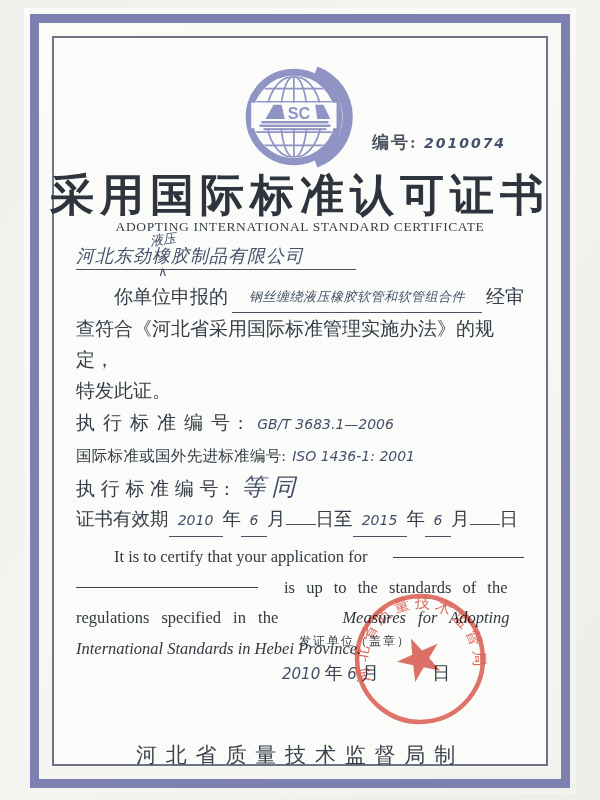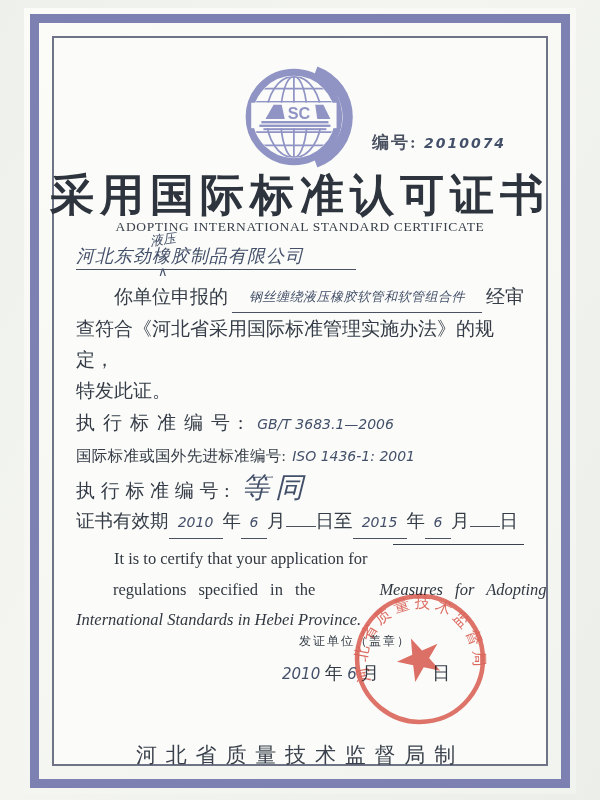--- a/index.html
+++ b/index.html
@@ -44,36 +44,36 @@
   .p1-prefix{ padding-left:38px; white-space:nowrap; }
   .p1-fill{ flex:1; border-bottom:1.5px solid #4a5160; margin:0 4px;
     text-align:center; white-space:nowrap; overflow:hidden; }
   .p1-fill .hw{ font-size:13px; letter-spacing:0.5px; }
   .p1-suffix{ white-space:nowrap; }
   .field{ display:flex; align-items:baseline; line-height:29px; margin-top:2px; }
   .f-label-sp{ letter-spacing:0.42em; white-space:nowrap; }
   .f-label-sm{ font-size:15.5px; letter-spacing:0.02em; white-space:nowrap; }
   .f-label-sp3{ letter-spacing:0.30em; white-space:nowrap; }
   .f-val{ margin-left:6px;font-style:italic; }
-  .f-val-big{ font-size:28px; letter-spacing:6px; }
+  .f-val-big{ font-size:24px; letter-spacing:6px; }
 
   .validity{ display:flex; align-items:baseline; line-height:32px; font-size:18.5px;
     white-space:nowrap; }
   .ul-seg{ display:inline-block; border-bottom:1.5px solid #4a5160;
     text-align:center; }
   .w52{ width:54px; } .w26{ width:26px; } .w30{ width:30px; }
 
   
   .english{ margin-top:5px; font-size:16.5px; color:#323842; }
-  .en-line{ line-height:30.5px; display:flex; align-items:flex-start;gap:26px; }
+  .en-line{ line-height:30.5px; display:flex; align-items:center;gap:26px; }
   .en-ind{ padding-left:38px; white-space:nowrap; }
   .en-blank{ flex:1; border-bottom:1px solid #3a414c; }
   .en-blank2{ width:182px; border-bottom:1px solid #3a414c; }
   .ws{ word-spacing:7px; white-space:nowrap; }
-  .ws2{ word-spacing:8px; white-space:nowrap;margin-left:37px; }
+  .ws2{ word-spacing:8px; white-space:nowrap; }
   .en-line i{ font-style:italic; }
 
   
   .issuer-label{ position:absolute; left:299px; top:633px; font-size:12px;
     letter-spacing:2px; color:#353c47; }
   .issue-date{ position:absolute; left:282px; top:661px; font-size:18px;
     color:#353c47; white-space:nowrap; }
   .issue-date .hw{ font-size:15px; }
   .d-gap2{ display:inline-block; width:44px; }
   .stamp{ position:absolute; left:349px; top:588px; width:142px; height:142px;
@@ -172,20 +172,24 @@
     <span>月</span>
     <span class="ul-seg w30"></span>
     <span>日</span>
   </div>
 
   <div class="english">
     <div class="en-line">
       <span class="en-ind">It is to certify that your application for</span>
       <span class="en-blank"></span>
     </div>
+    <div class="en-line">
+      <span class="en-blank2"></span>
+      <span class="ws">is up to the standards of the</span>
+    </div>
     <div class="en-line ws2">
       <span>regulations specified in the</span>&nbsp;
       <i>Measures for Adopting</i>
     </div>
     <div class="en-line">
       <i>International Standards in Hebei Province.</i>
     </div>
   </div>
 </div>
 

